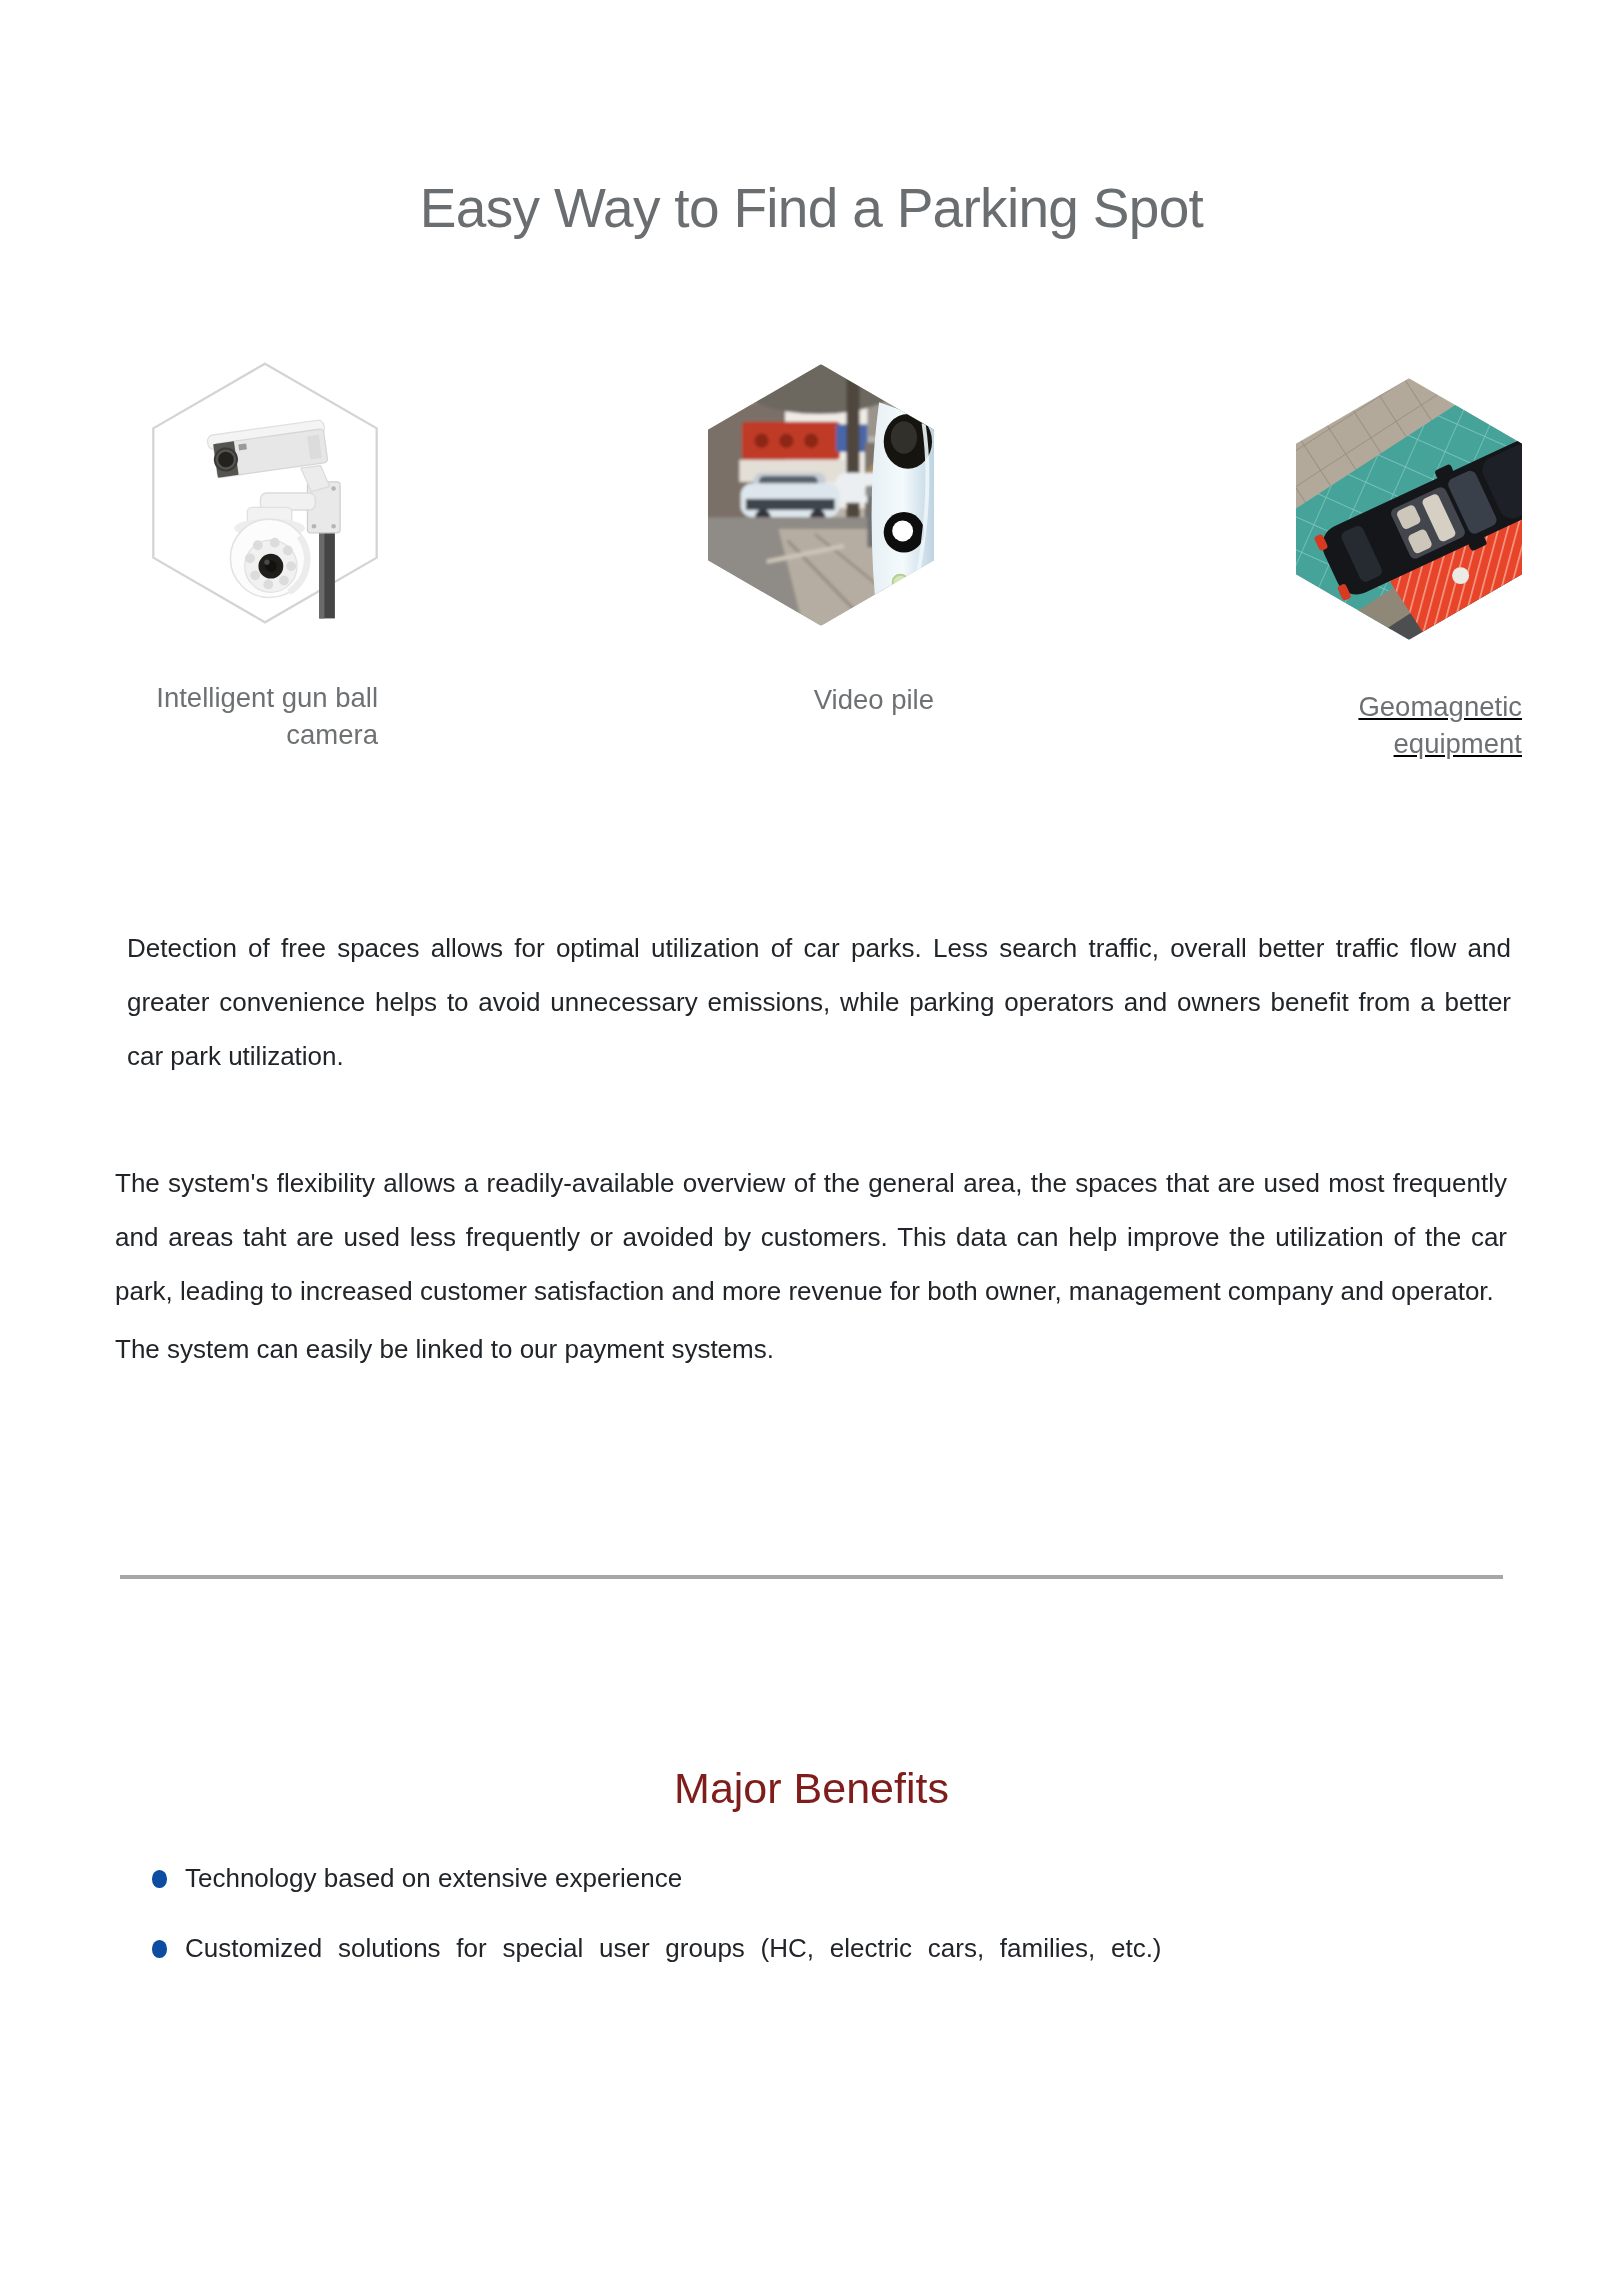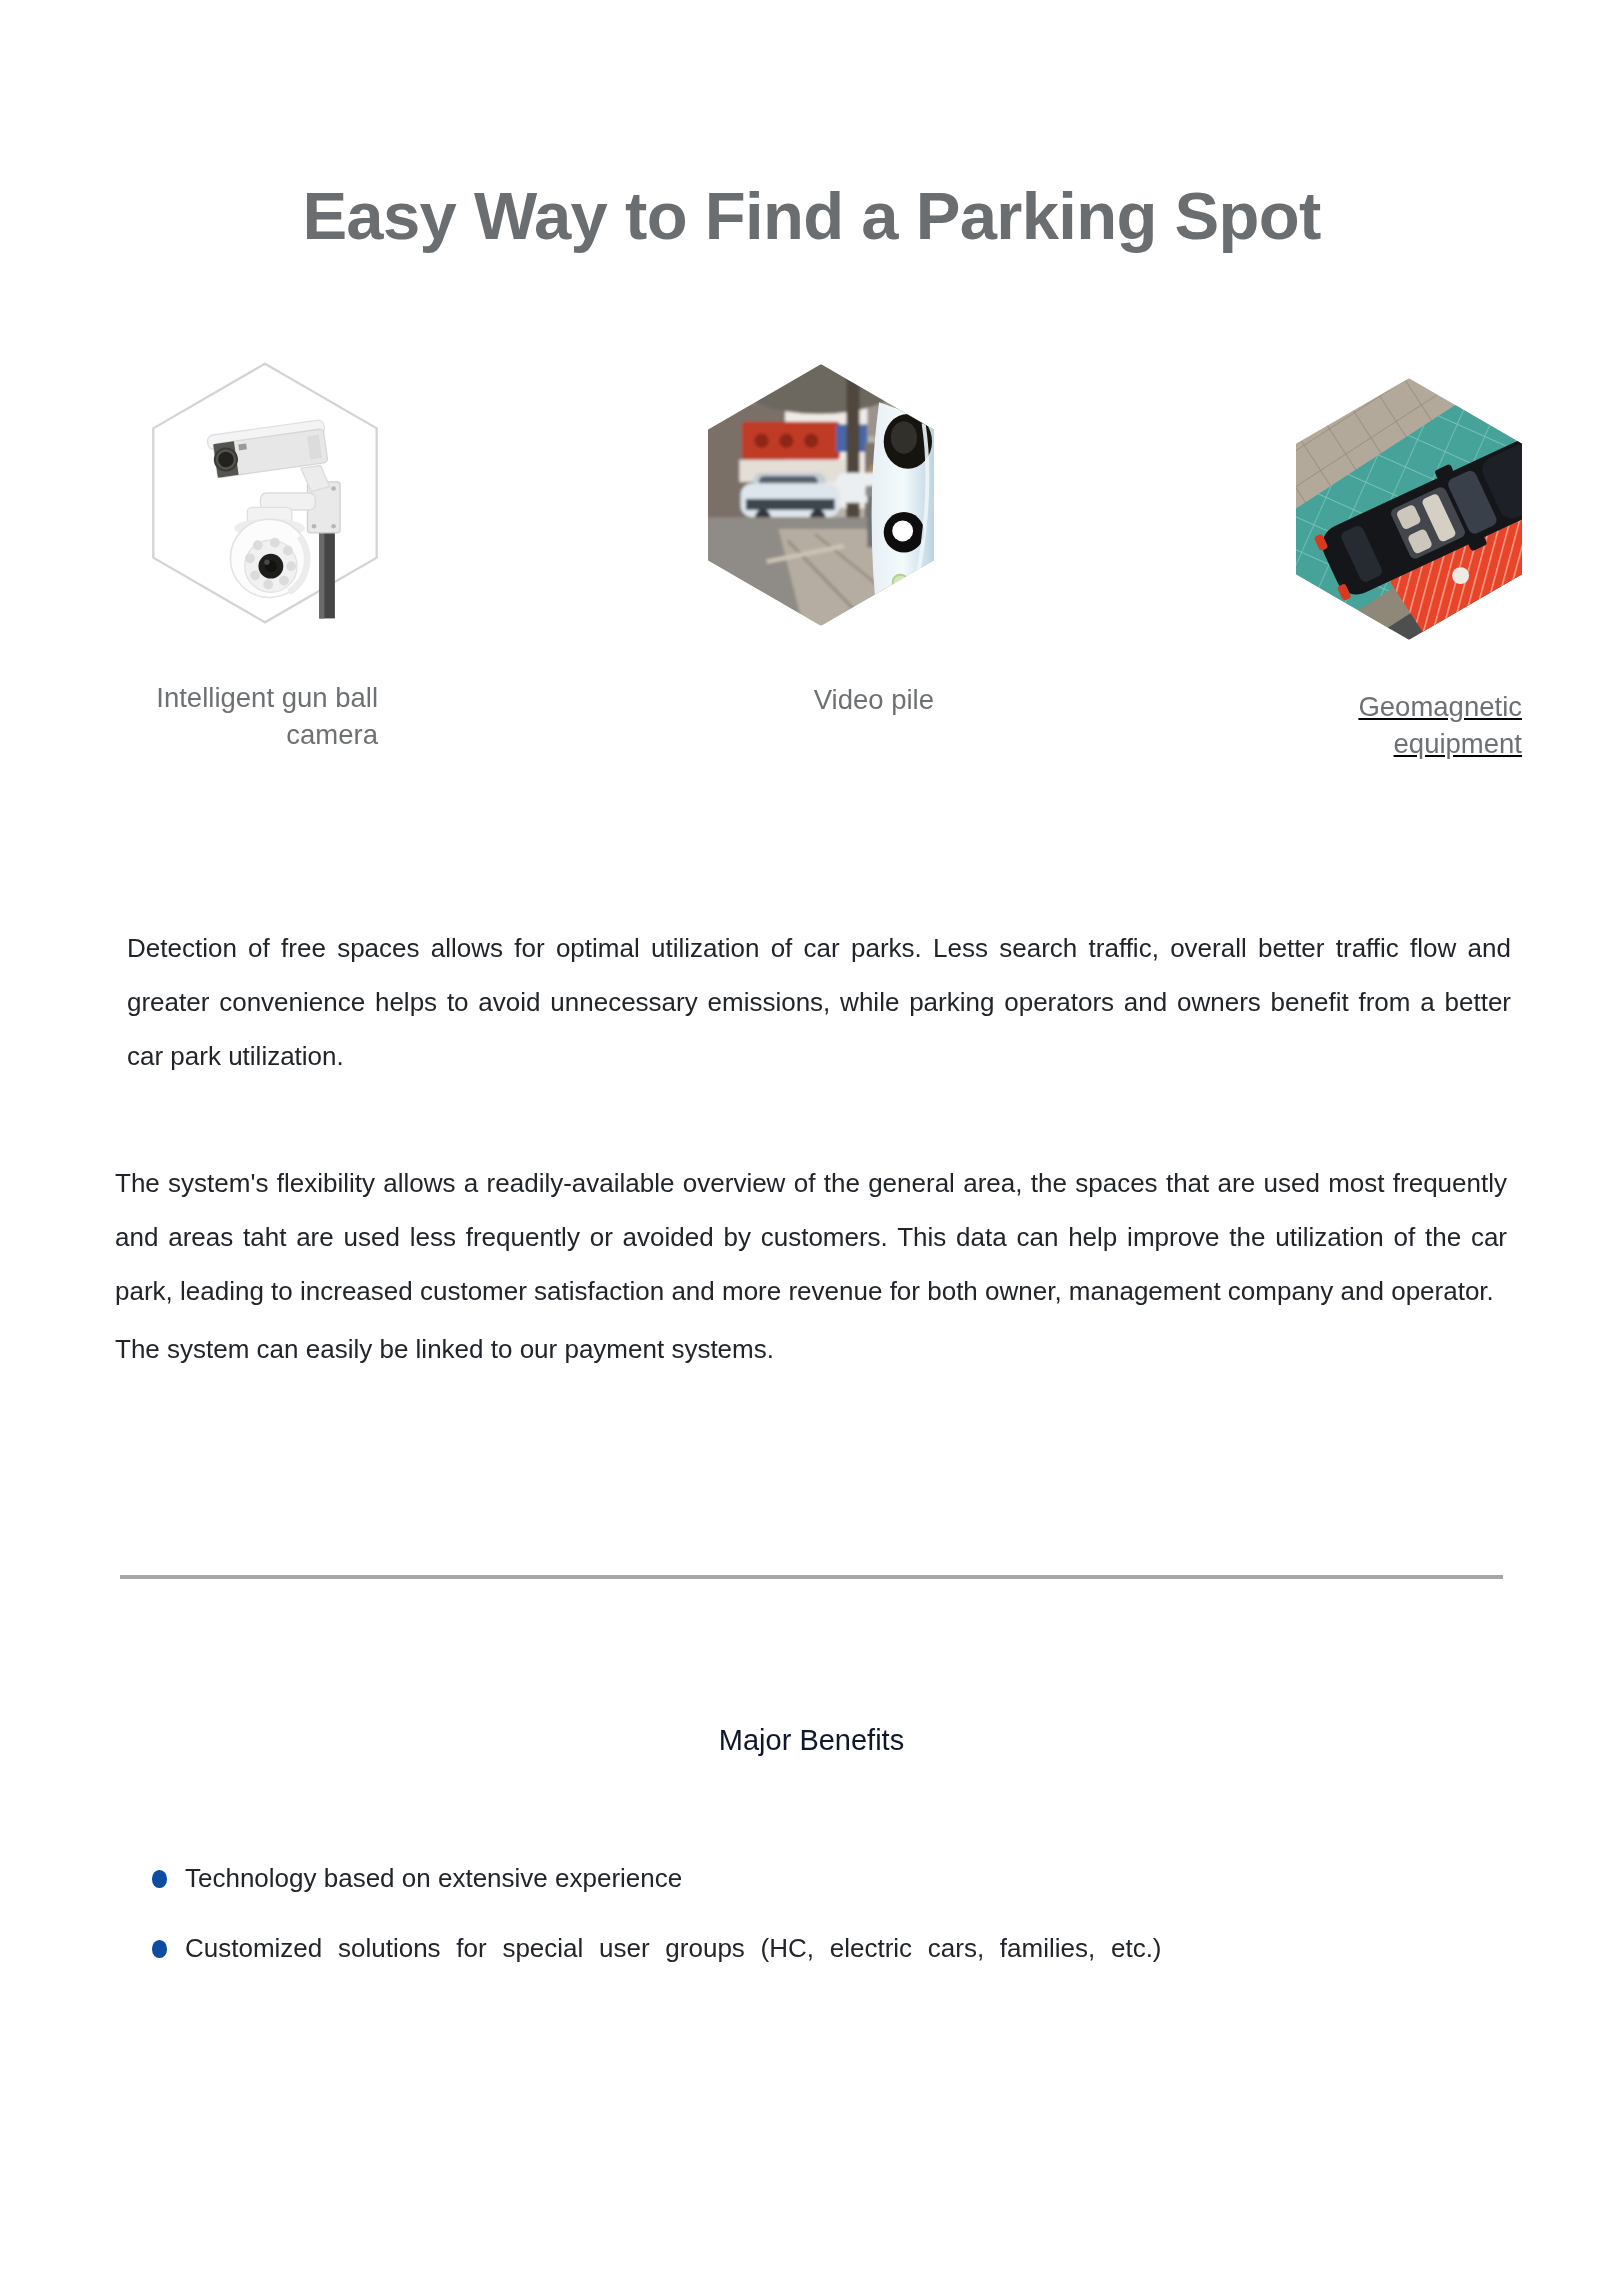--- a/index.html
+++ b/index.html
@@ -9,34 +9,34 @@
     height:2295px;
     background:#ffffff;
     font-family:"Liberation Sans", sans-serif;
     overflow:hidden;
   }
   
   .page-title{
     position:absolute;
     top:141px; left:0; width:100%;
     text-align:center;
-    font-size:67px;
+    font-size:55px;
     line-height:60px;
-    font-weight:700;
+    font-weight:400;
     color:#6a6e70;
     letter-spacing:-0.7px;
   }
   .section-title{
     position:absolute;
-    top:1692px; left:0; width:100%;
+    top:1728px; left:0; width:100%;
     text-align:center;
-    font-size:29px;
+    font-size:43px;
     line-height:48px;
     font-weight:400;
-    color:#0f172a;
+    color:#7f1d1d;
   }
   
   .equipment-item{position:absolute; width:226px;}
   .equipment-item.item-1{left:152px; top:362px;}
   .equipment-item.item-2{left:708px; top:364px;}
   .equipment-item.item-3{left:1280px; top:362px;}
   .hex-figure{display:block; width:226px; height:262px;}
   .caption{
     display:block;
     width:226px;

